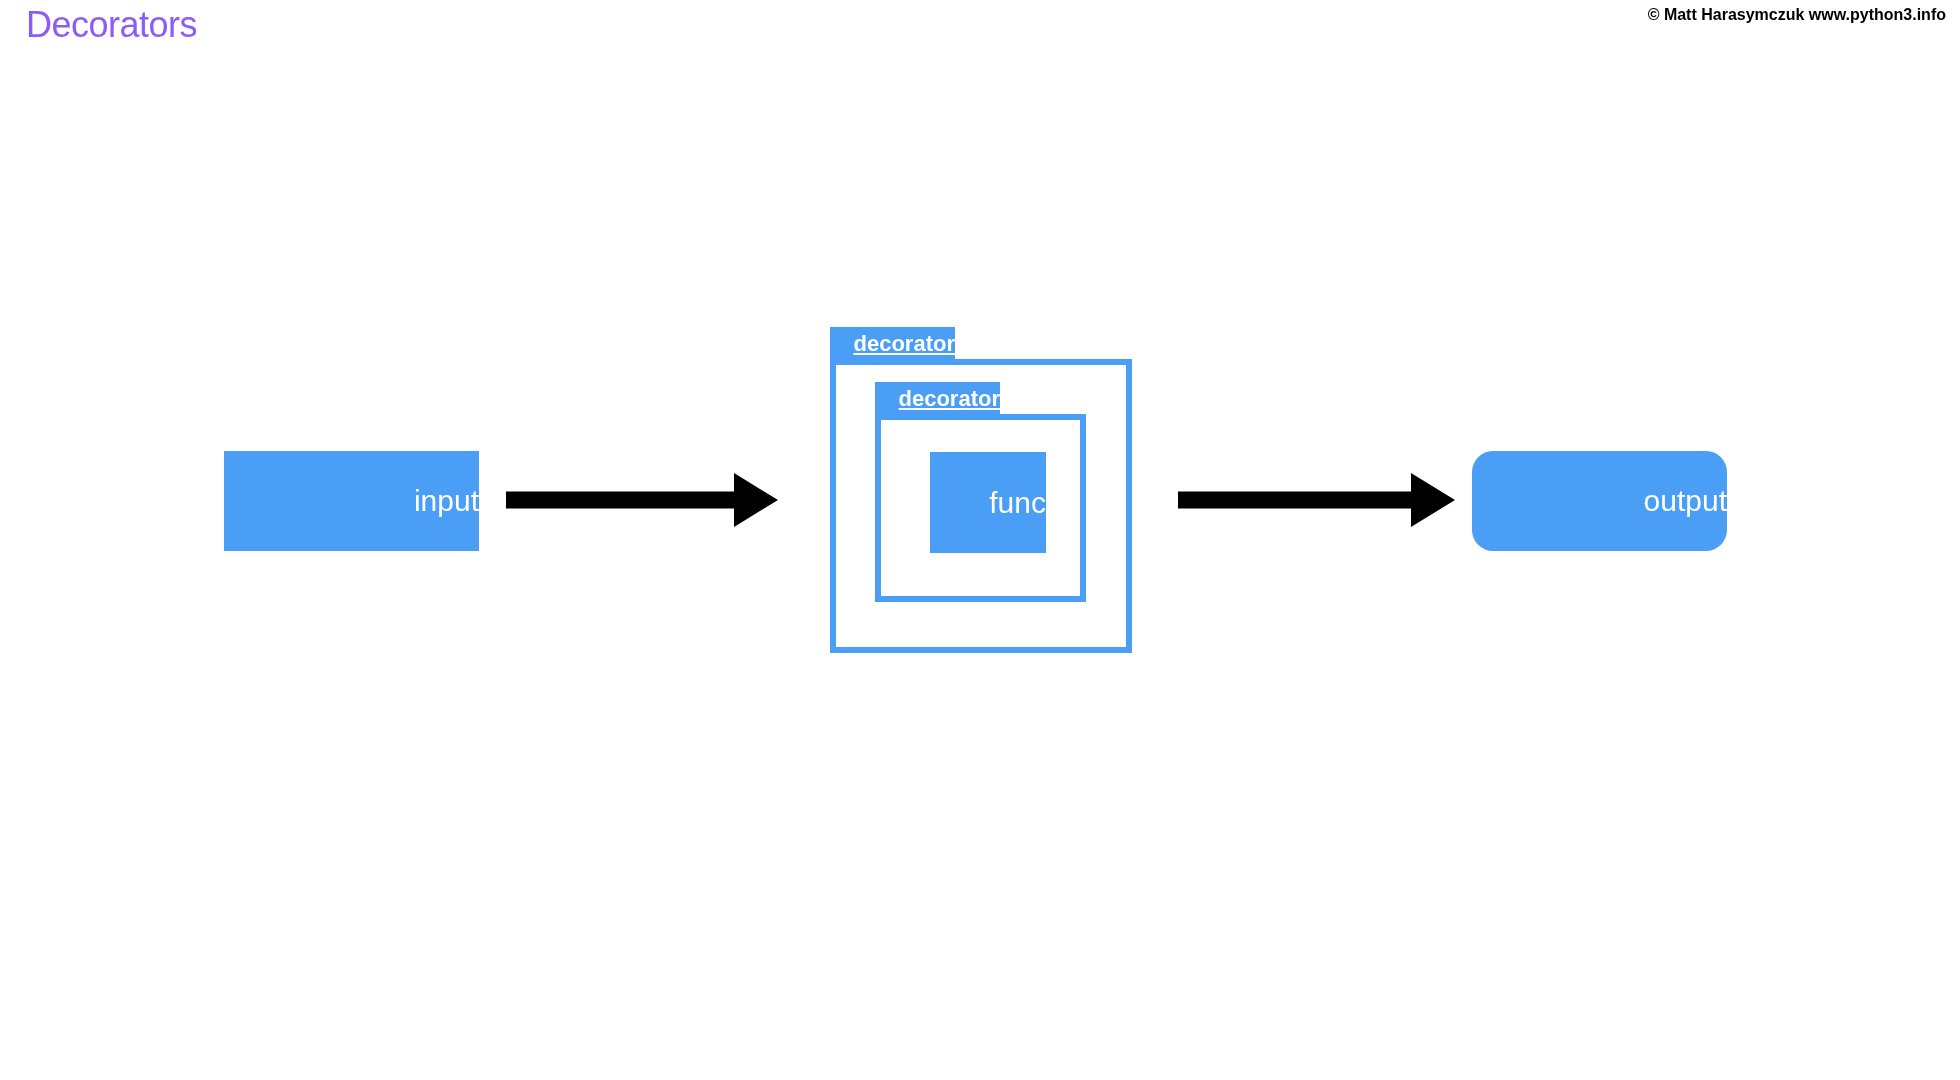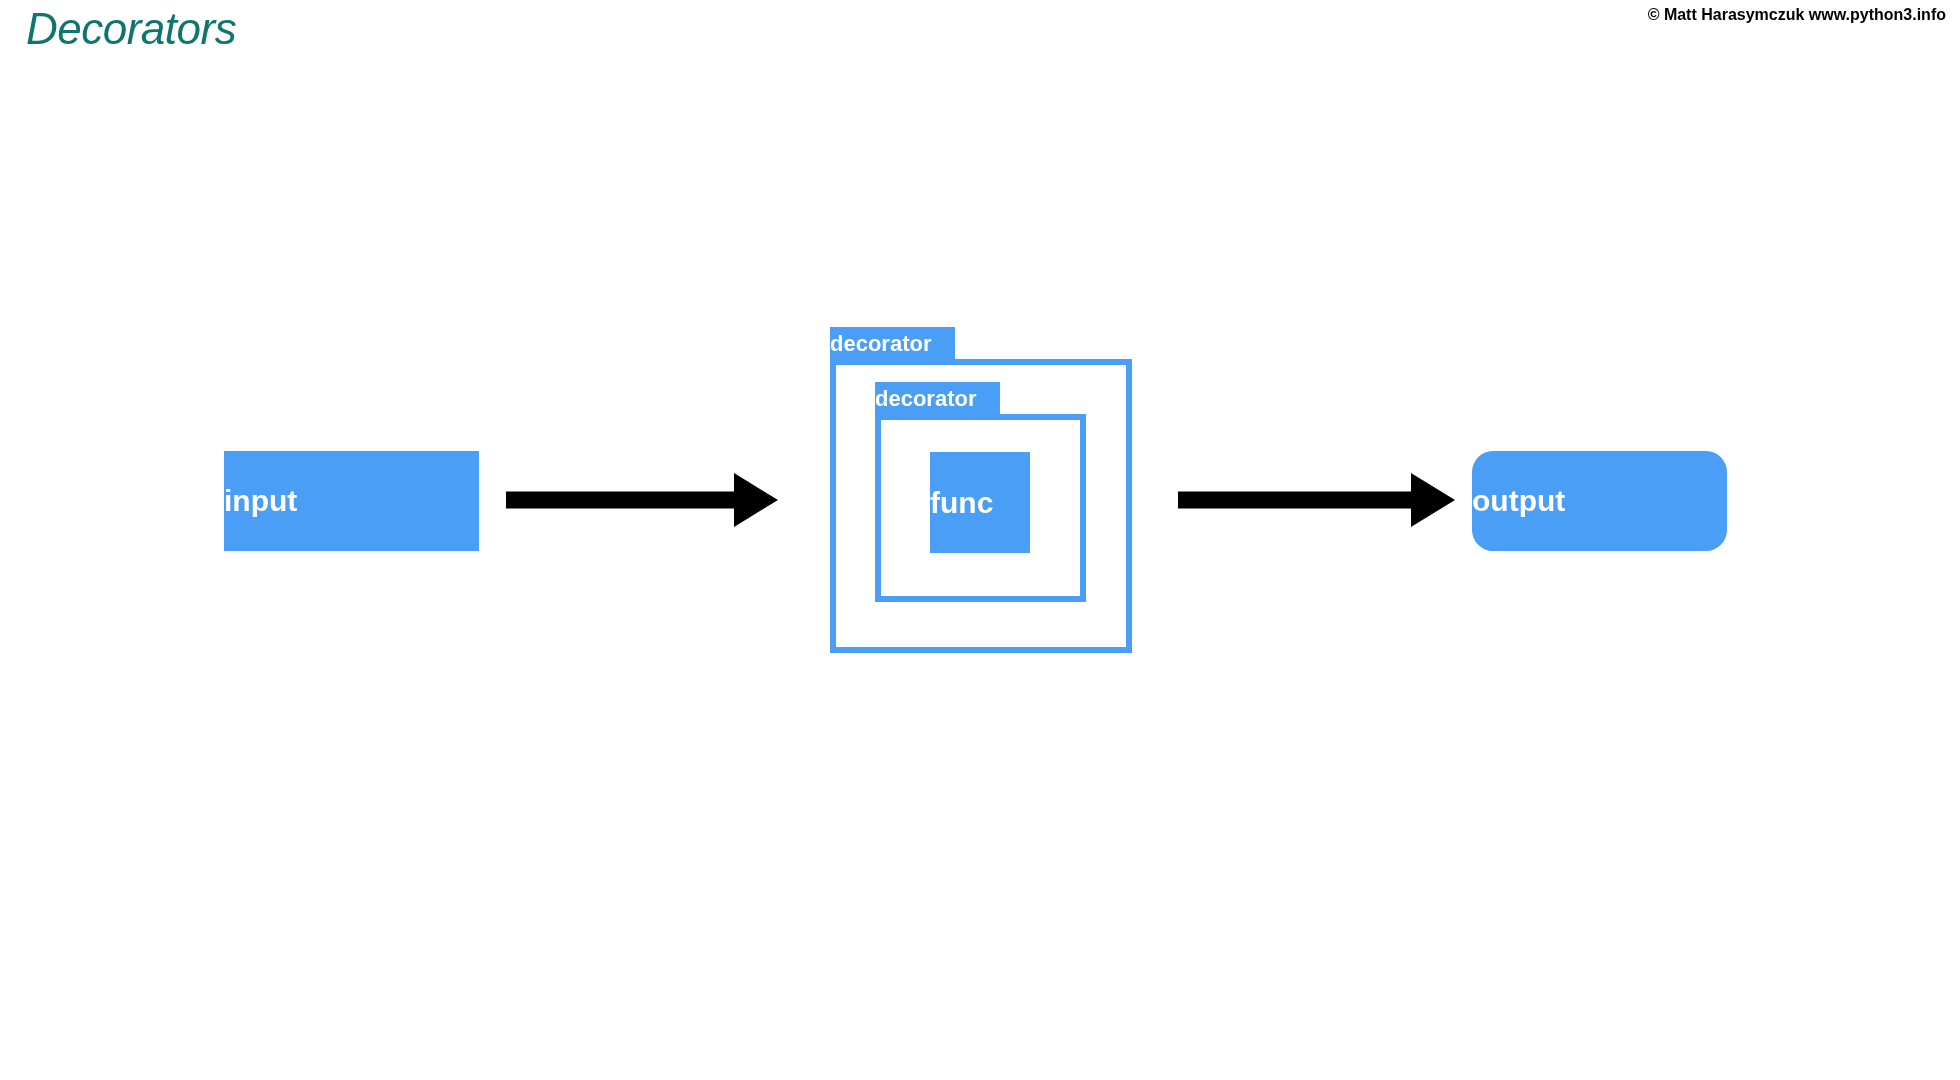--- a/index.html
+++ b/index.html
@@ -14,48 +14,47 @@
   body {
     position: relative;
     font-family: "Liberation Sans", sans-serif;
   }
 
   
   .page-title {
     position: absolute;
     left: 26px;
     top: 4px;
-    font-size: 44px;
+    font-size: 36px;
     font-weight: 400;
-    color: #0f766e;
+    color: #8b5cf6;
     letter-spacing: -0.5px;
     white-space: nowrap;
-    font-style: italic;
   }
 
   .copyright {
     position: absolute;
     right: 14px;
     top: 6px;
     font-size: 16px;
     font-weight: 700;
     color: #000000;
     white-space: nowrap;
   }
 
   
   .blue-box {
     position: absolute;
     background: #4a9ef5;
     display: flex;
     align-items: center;
-    justify-content: flex-start;
+    justify-content: flex-end;
     color: #ffffff;
     font-size: 30px;
-    font-weight: 700;
+    font-weight: 400;
   }
 
   #box-input  { left: 224px;  top: 451px; width: 255px; height: 100px; }
   #box-output { left: 1472px; top: 451px; width: 255px; height: 100px; border-radius: 21px; }
 
   
   .arrow { position: absolute; }
   .arrow .shaft {
     position: absolute;
     left: 0;
@@ -85,43 +84,44 @@
   .decorator-group { position: absolute; }
 
   .decorator-tab {
     position: absolute;
     background: #4a9ef5;
     color: #ffffff;
     font-size: 22px;
     font-weight: 700;
     display: flex;
     align-items: center;
-    justify-content: flex-start;
+    justify-content: flex-end;
     z-index: 2;
+    text-decoration: underline;
   }
 
   .decorator-body {
     position: absolute;
     border: 6px solid #4a9ef5;
     background: #ffffff;
     z-index: 1;
   }
 
   
   #decorator-outer { left: 830px; top: 327px; }
   #decorator-outer > .decorator-tab  { left: 0;  top: 0;   width: 125px; height: 34px; }
   #decorator-outer > .decorator-body { left: 0;  top: 32px; width: 302px; height: 294px; }
 
   
   #decorator-inner { left: 875px; top: 382px; }
   #decorator-inner > .decorator-tab  { left: 0;  top: 0;   width: 125px; height: 34px; }
   #decorator-inner > .decorator-body { left: 0;  top: 32px; width: 211px; height: 188px; }
 
   
-  #box-func { left: 930px; top: 452px; width: 100px; height: 101px; z-index: 3; }
+  #box-func { left: 930px; top: 452px; width: 116px; height: 101px; z-index: 3; }
 </style>
 </head>
 <body>
 
 <div class="page-title">Decorators</div>
 
 <div class="copyright">© Matt Harasymczuk www.python3.info</div>
 
 <div class="blue-box" id="box-input">
   <span>input</span>

